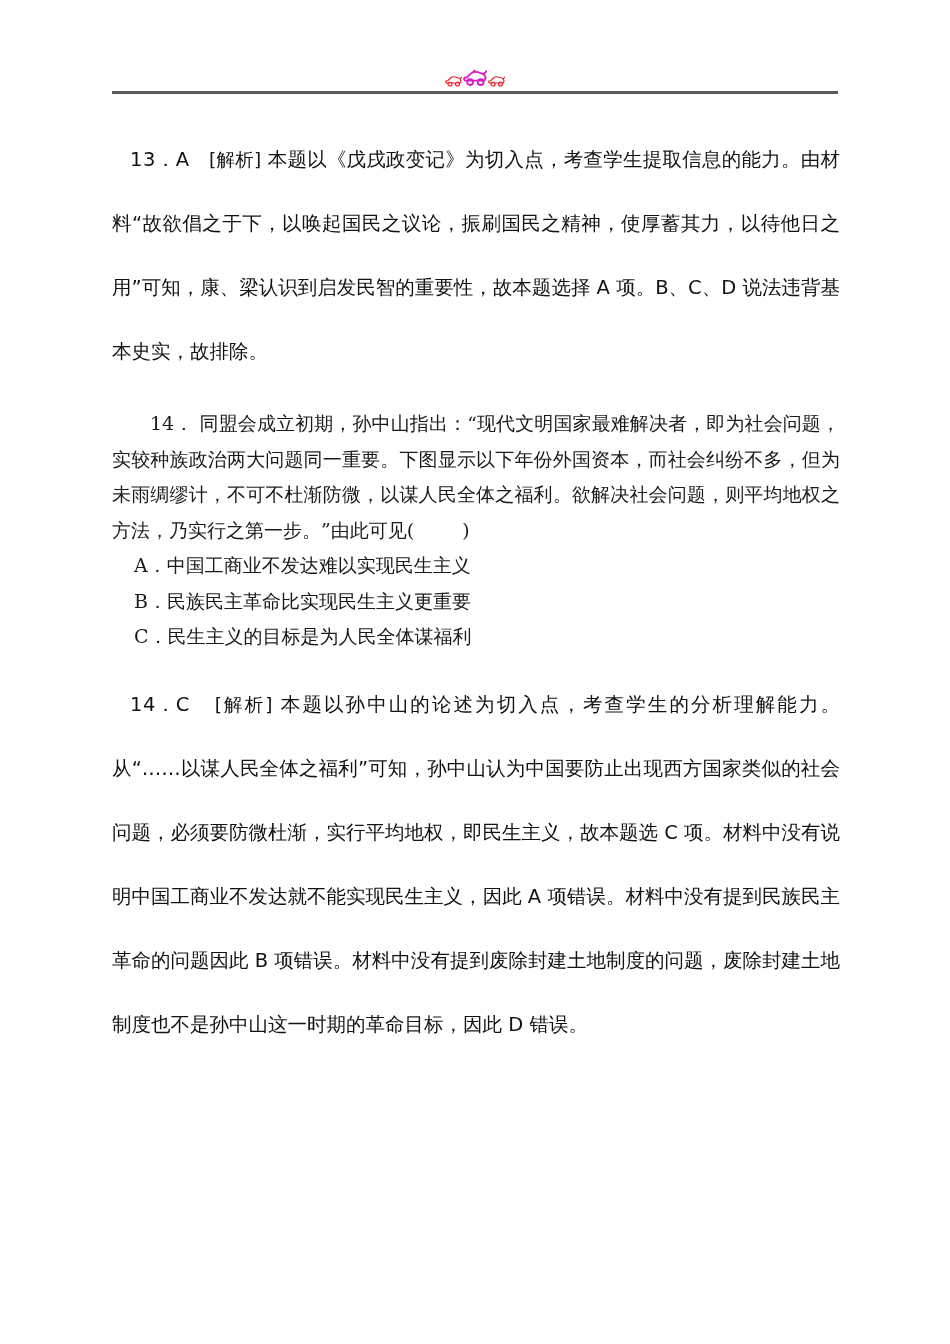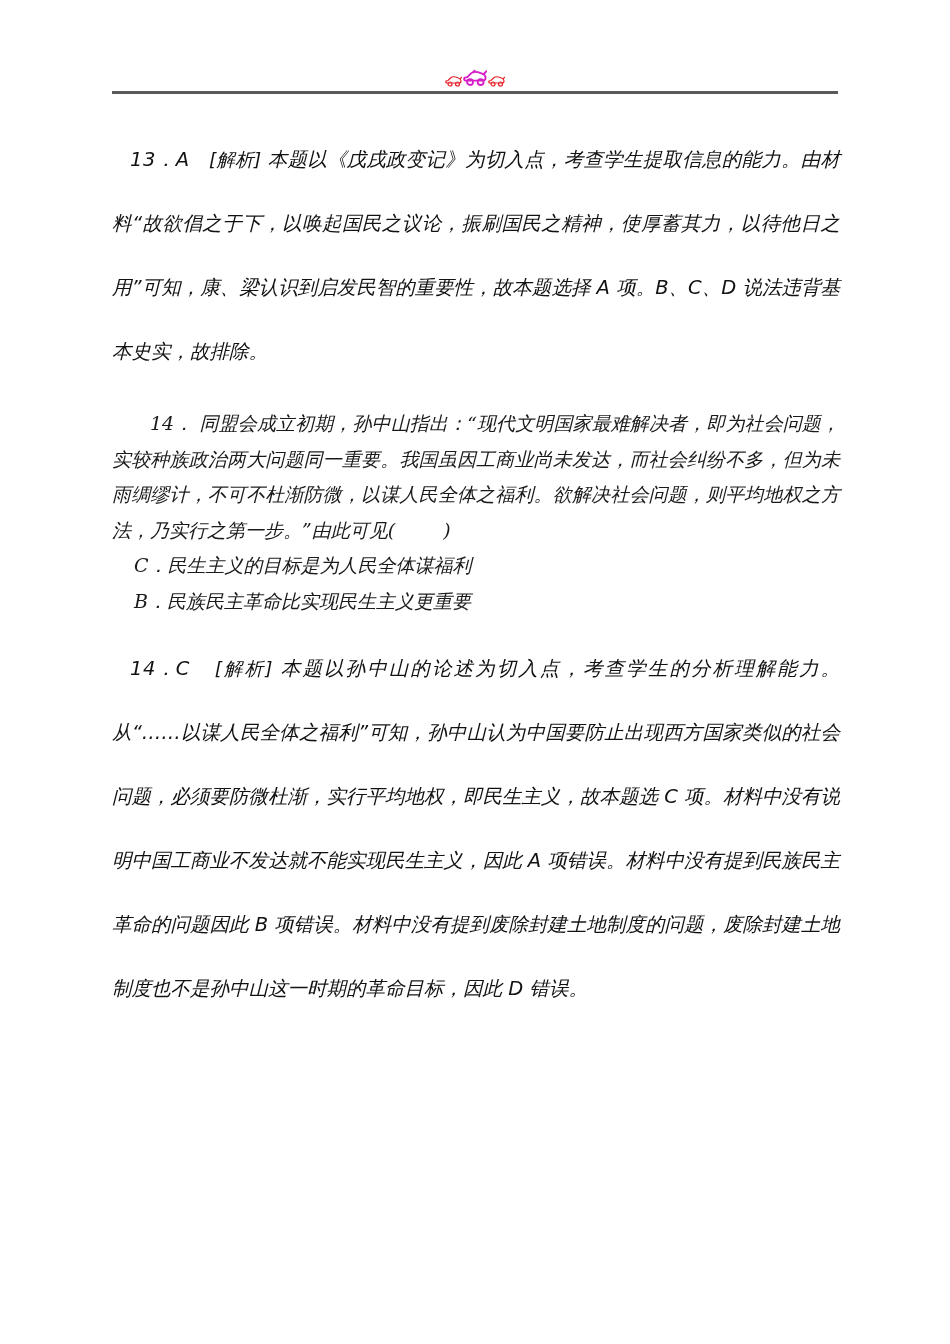--- a/index.html
+++ b/index.html
@@ -16,21 +16,20 @@
     color: #111111;
     -webkit-font-smoothing: antialiased;
   }
 
   .page {
     position: absolute;
     left: 0; top: 0;
     width: 950px;
     height: 1344px;
     background: #ffffff;
-    font-style: italic;
   }
 
   
   .header-band {
     position: absolute;
     left: 112px;
     top: 58px;
     width: 726px;
     height: 46px;
   }
@@ -146,25 +145,26 @@
     </div>
     <div class="header-rule"></div>
   </div>
 
   <div class="content">
 
     <p class="explain"><span class="num lead">13．</span><span class="lead">A</span>&nbsp;&nbsp;&nbsp;<span class="tag">[解析]</span> <span>本题以《戊戌政变记》为切入点，考查学生提取信息的能力。由材料“故欲倡之于下，以唤起国民之议论，振刷国民之精神，使厚蓄其力，以待他日之用”可知，康、梁认识到启发民智的重要性，故本题选择 A 项。B、C、D 说法违背基本史实，故排除。</span></p>
 
     <div class="gap-before-q"></div>
 
-    <p class="question"><span>14．</span> <span>同盟会成立初期，孙中山指出：“现代文明国家最难解决者，即为社会问题，实较种族政治两大问题同一重要。我国虽因工商业尚未发达，而社会纠纷不多，但为未雨绸缪计，不可不杜渐防微，以谋人民全体之福利。欲解决社会问题，则平均地权之方法，乃实行之第一步。”由此可见(</span><span class="blank-paren">&nbsp;&nbsp;&nbsp;</span><span>)</span></p>
+    <p class="question"><span>14．</span> <span>同盟会成立初期，孙中山指出：“现代文明国家最难解决者，即为社会问题，实较种族政治两大问题同一重要。下图显示以下年份外国资本，而社会纠纷不多，但为未雨绸缪计，不可不杜渐防微，以谋人民全体之福利。欲解决社会问题，则平均地权之方法，乃实行之第一步。”由此可见(</span><span class="blank-paren">&nbsp;&nbsp;&nbsp;</span><span>)</span></p>
 
     <ul class="options">
+      <li><span class="opt-key">A．</span><span>中国工商业不发达难以实现民生主义</span></li>
+      <li><span class="opt-key">B．</span><span>民族民主革命比实现民生主义更重要</span></li>
       <li><span class="opt-key">C．</span><span>民生主义的目标是为人民全体谋福利</span></li>
-      <li><span class="opt-key">B．</span><span>民族民主革命比实现民生主义更重要</span></li>
     </ul>
 
     <div class="gap-after-opts"></div>
 
     <p class="explain"><span class="num lead">14．</span><span class="lead">C</span>&nbsp;&nbsp;&nbsp;<span class="tag">[解析]</span> <span>本题以孙中山的论述为切入点，考查学生的分析理解能力。从“……以谋人民全体之福利”可知，孙中山认为中国要防止出现西方国家类似的社会问题，必须要防微杜渐，实行平均地权，即民生主义，故本题选 C 项。材料中没有说明中国工商业不发达就不能实现民生主义，因此 A 项错误。材料中没有提到民族民主革命的问题因此 B 项错误。材料中没有提到废除封建土地制度的问题，废除封建土地制度也不是孙中山这一时期的革命目标，因此 D 错误。</span></p>
 
     <div class="gap-before-q15"></div>
 
 
   </div>

